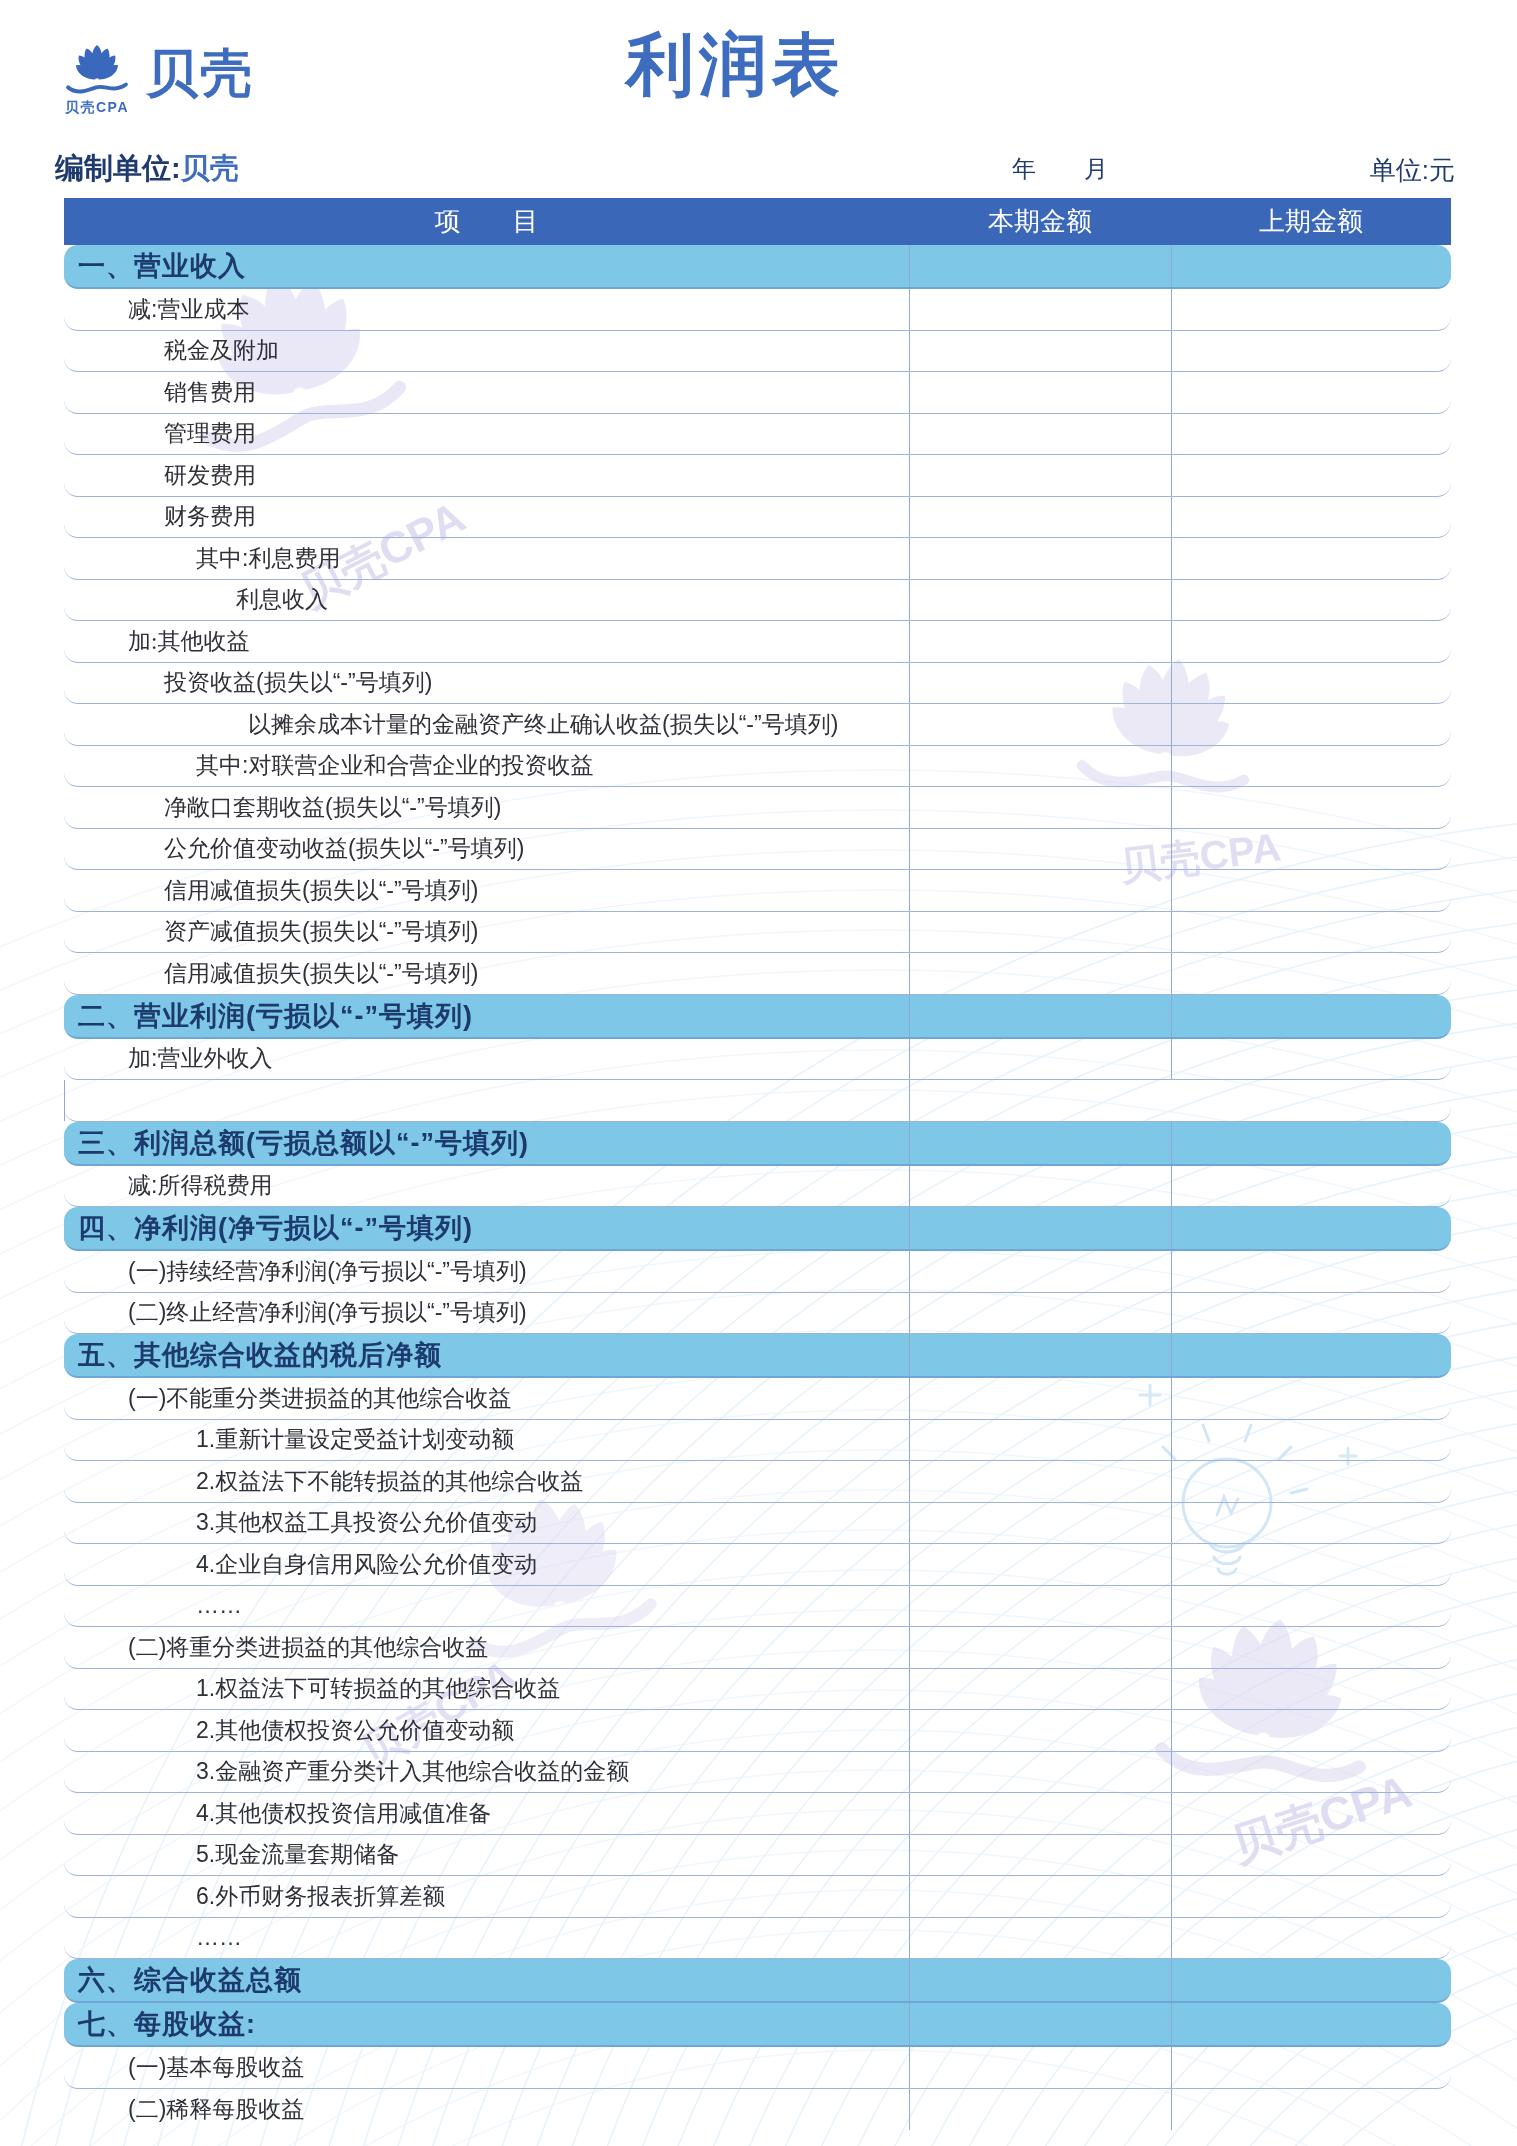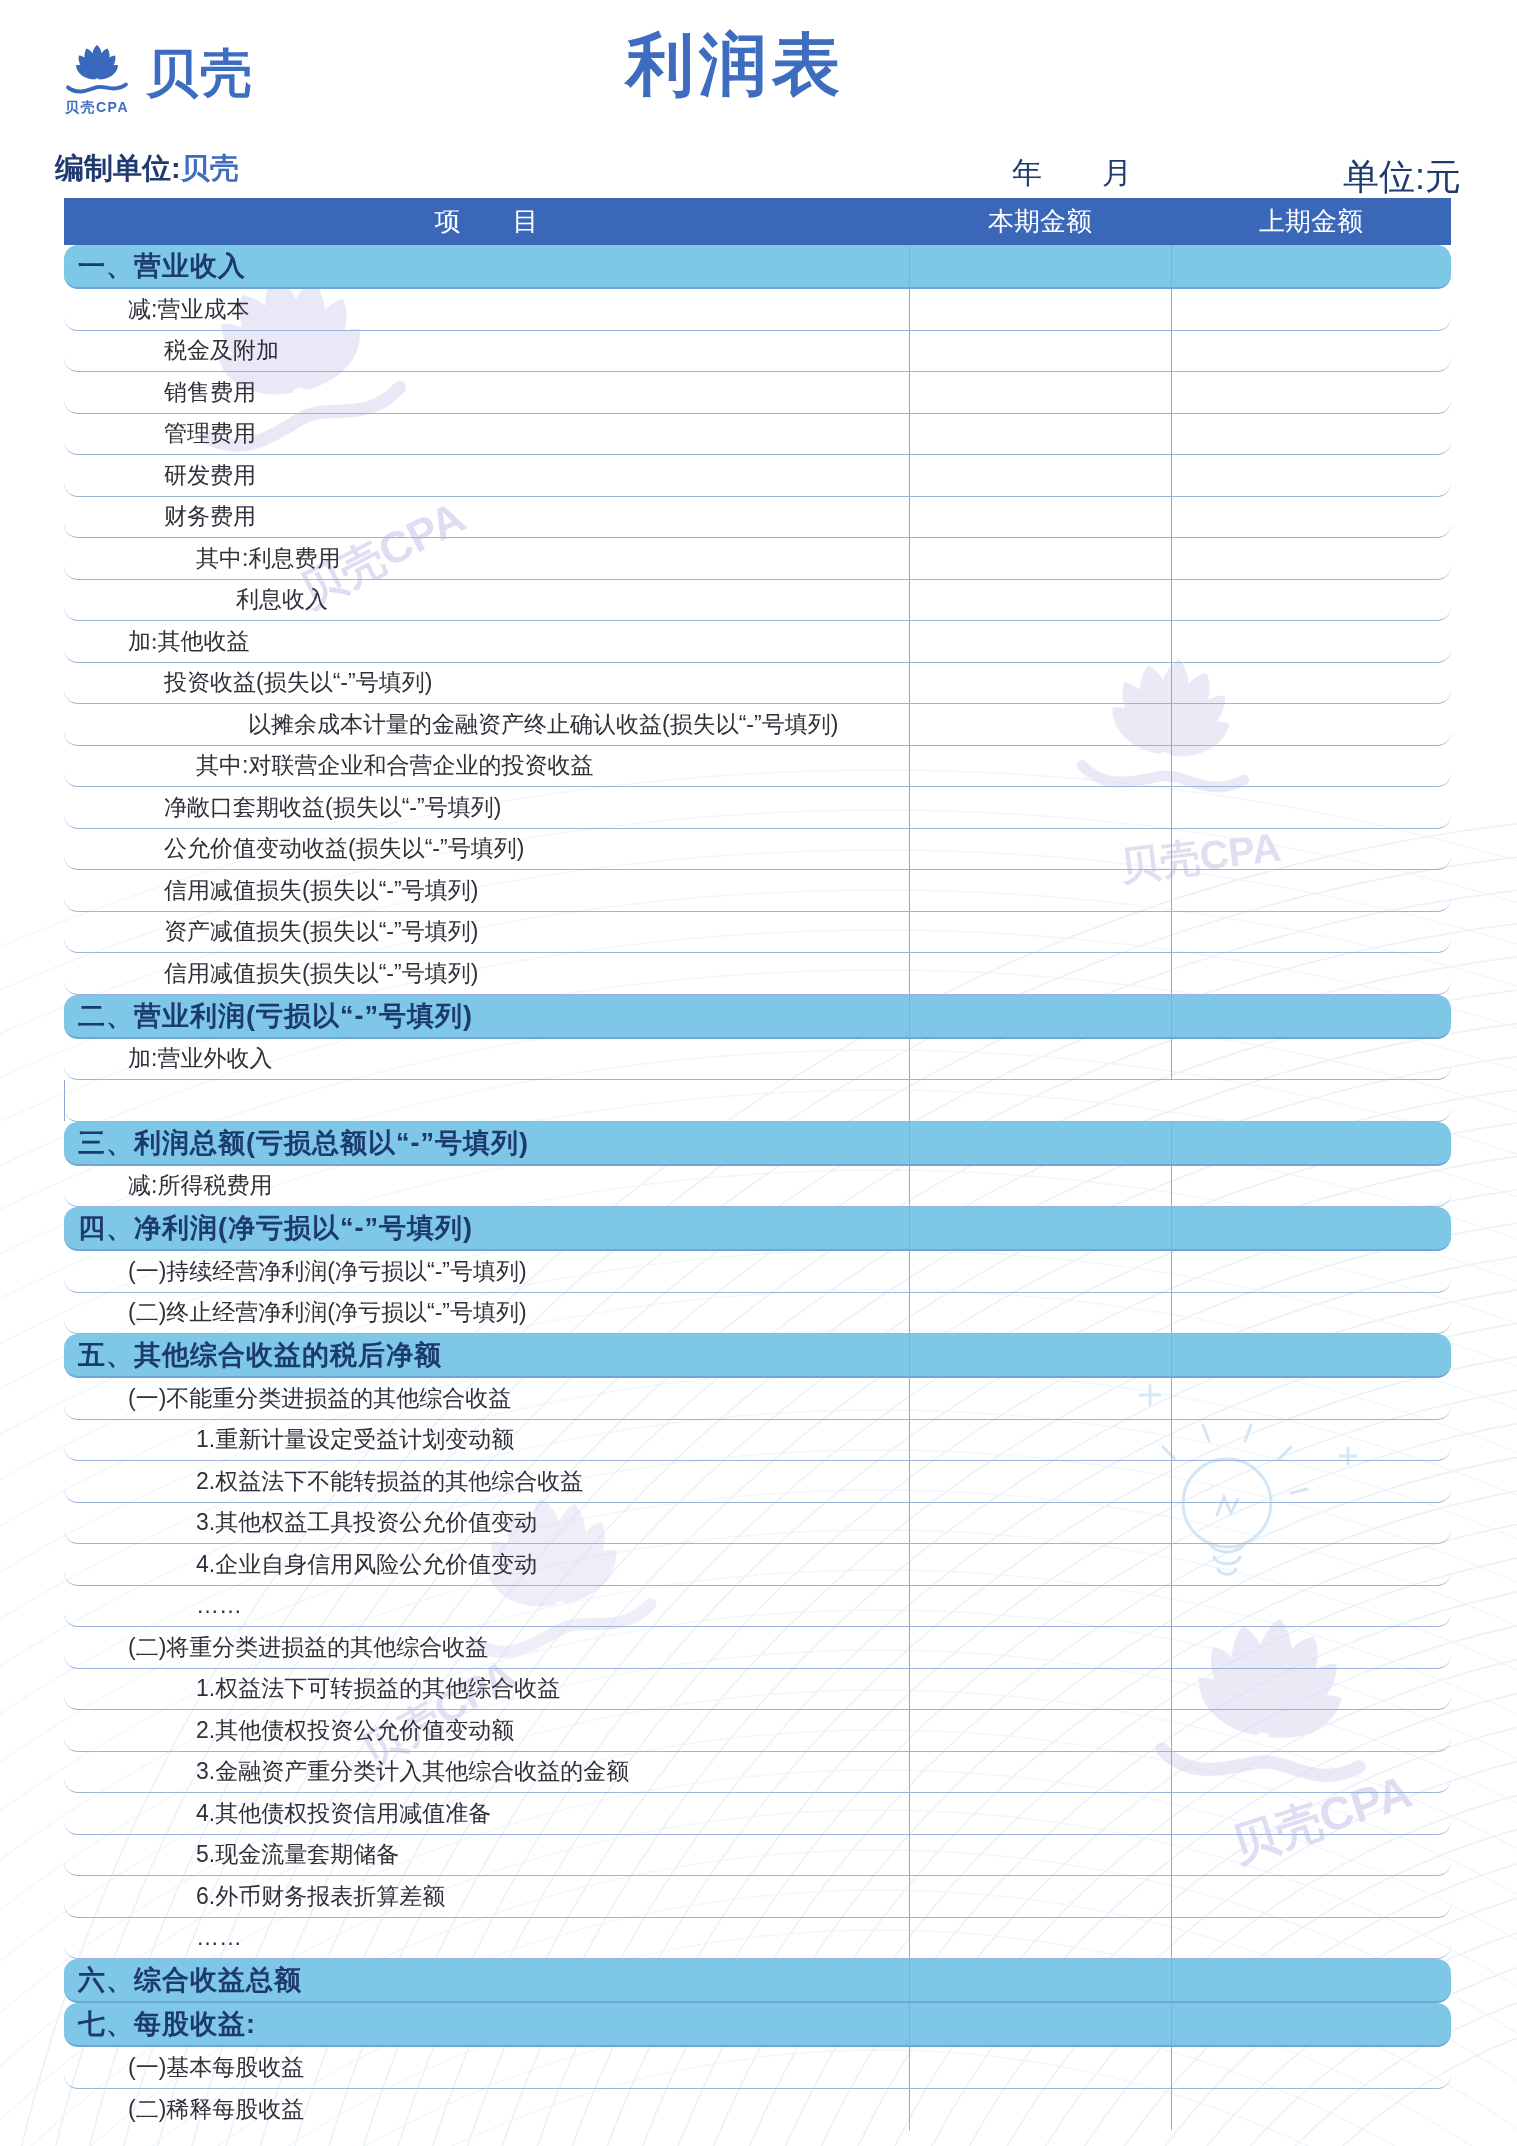--- a/index.html
+++ b/index.html
@@ -14,22 +14,22 @@
   }
   .bg-layer{position:absolute;left:0;top:0;}
   
   .logo{position:absolute;left:64px;top:42px;display:flex;gap:16px;align-items:flex-start;}
   .logo-col{display:flex;flex-direction:column;align-items:center;}
   .logo-sub{font-size:14px;font-weight:bold;color:var(--brand);letter-spacing:1.5px;margin-top:1px;}
   .logo-brand{font-size:52px;font-weight:bold;color:var(--brand);line-height:1.05;margin-top:4px;letter-spacing:2px;}
   .title{position:absolute;top:20px;left:0;right:46px;text-align:center;font-size:68px;font-weight:800;color:var(--brand);letter-spacing:5px;}
   .prepared{position:absolute;left:55px;top:149px;font-size:29px;font-weight:bold;color:var(--navy);}
   .prepared .brand-name{color:var(--brand);}
-  .date{position:absolute;left:1012px;top:153px;font-size:30px;color:var(--navy);font-weight:500;}
-  .unit{position:absolute;right:56px;top:153px;font-size:36px;color:var(--navy);font-weight:500;}
+  .date{position:absolute;left:1012px;top:153px;font-size:24px;color:var(--navy);font-weight:500;}
+  .unit{position:absolute;right:62px;top:153px;font-size:26px;color:var(--navy);font-weight:500;}
   
   .table{position:absolute;left:64px;top:198px;width:1387px;}
   .thead{display:grid;grid-template-columns:845px 262px 280px;height:47px;background:var(--header_bg);color:var(--header_text);font-size:26px;}
   .thead .cell{display:flex;align-items:center;justify-content:center;}
   .row{display:grid;grid-template-columns:845px 262px 280px;box-sizing:border-box;border-radius:14px;}
   .row .cell{display:flex;align-items:center;box-sizing:border-box;overflow:hidden;white-space:nowrap;}
   .row .c2,.row .c3{border-left:1.5px solid var(--divider);}
   .row.item{height:41.5px;border-bottom:1.5px solid var(--row_line);background:transparent;}
   .row.item:last-child{border-bottom:none;}
   .row.item .c1{font-size:23px;color:var(--text);}

